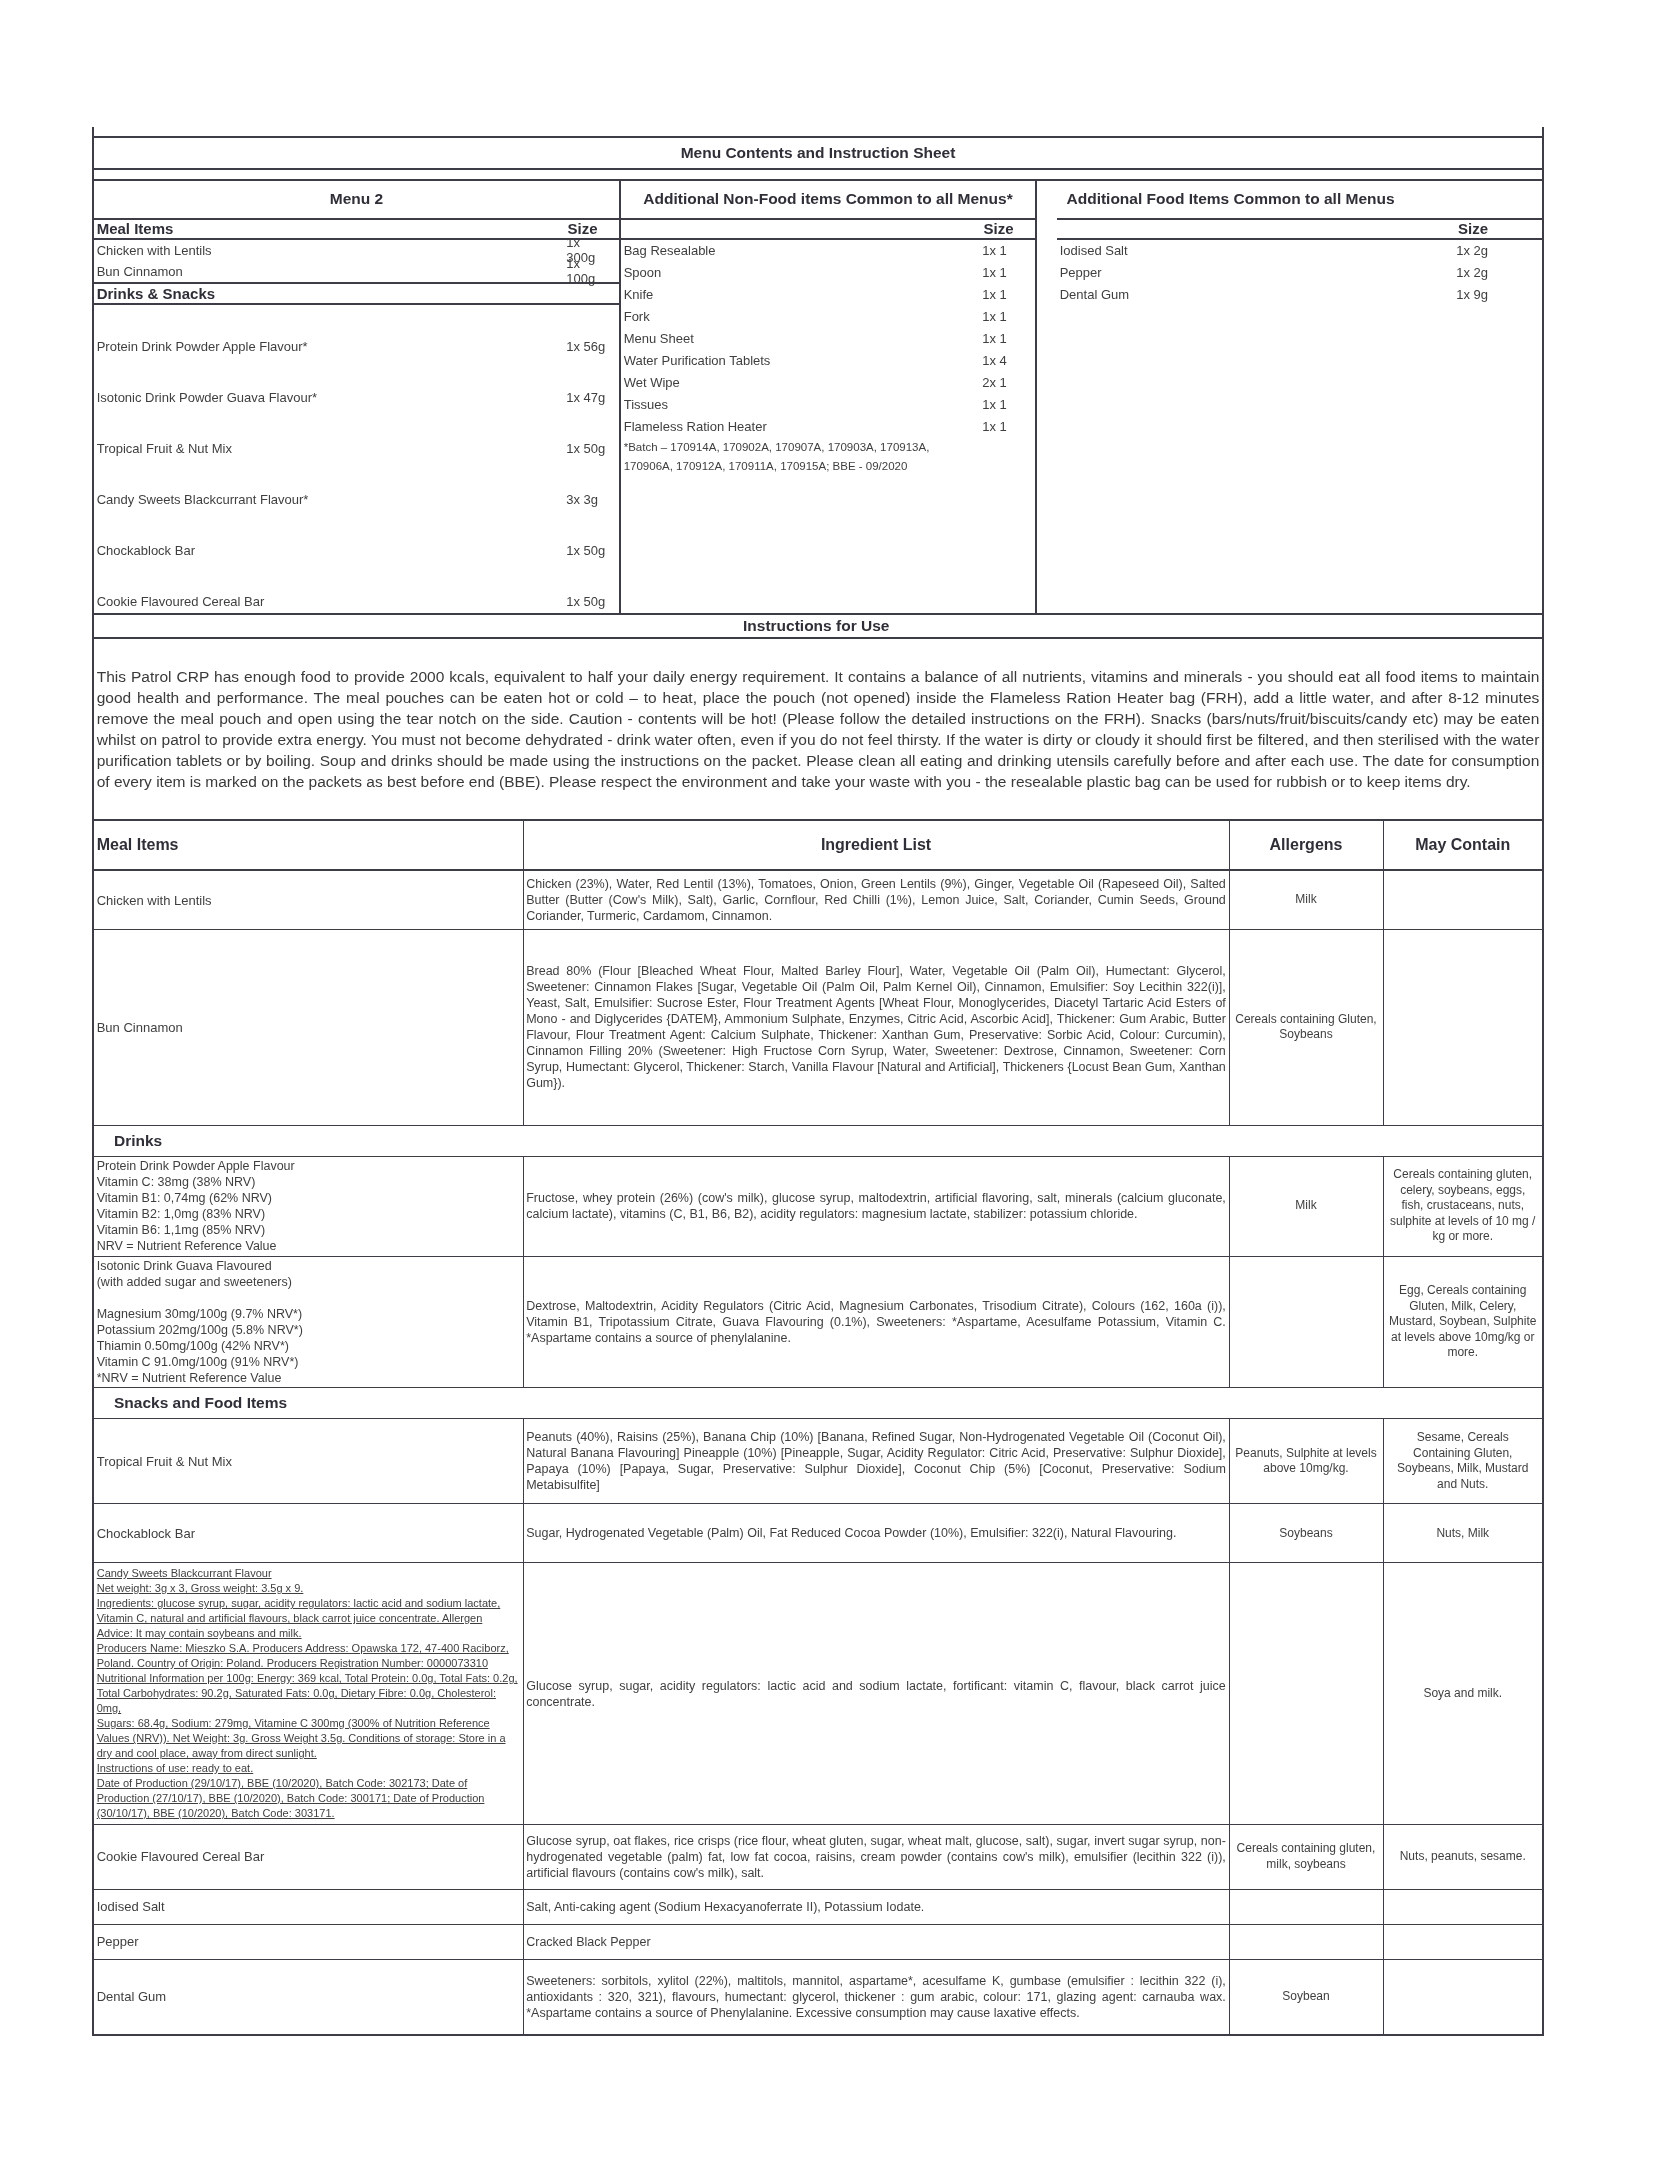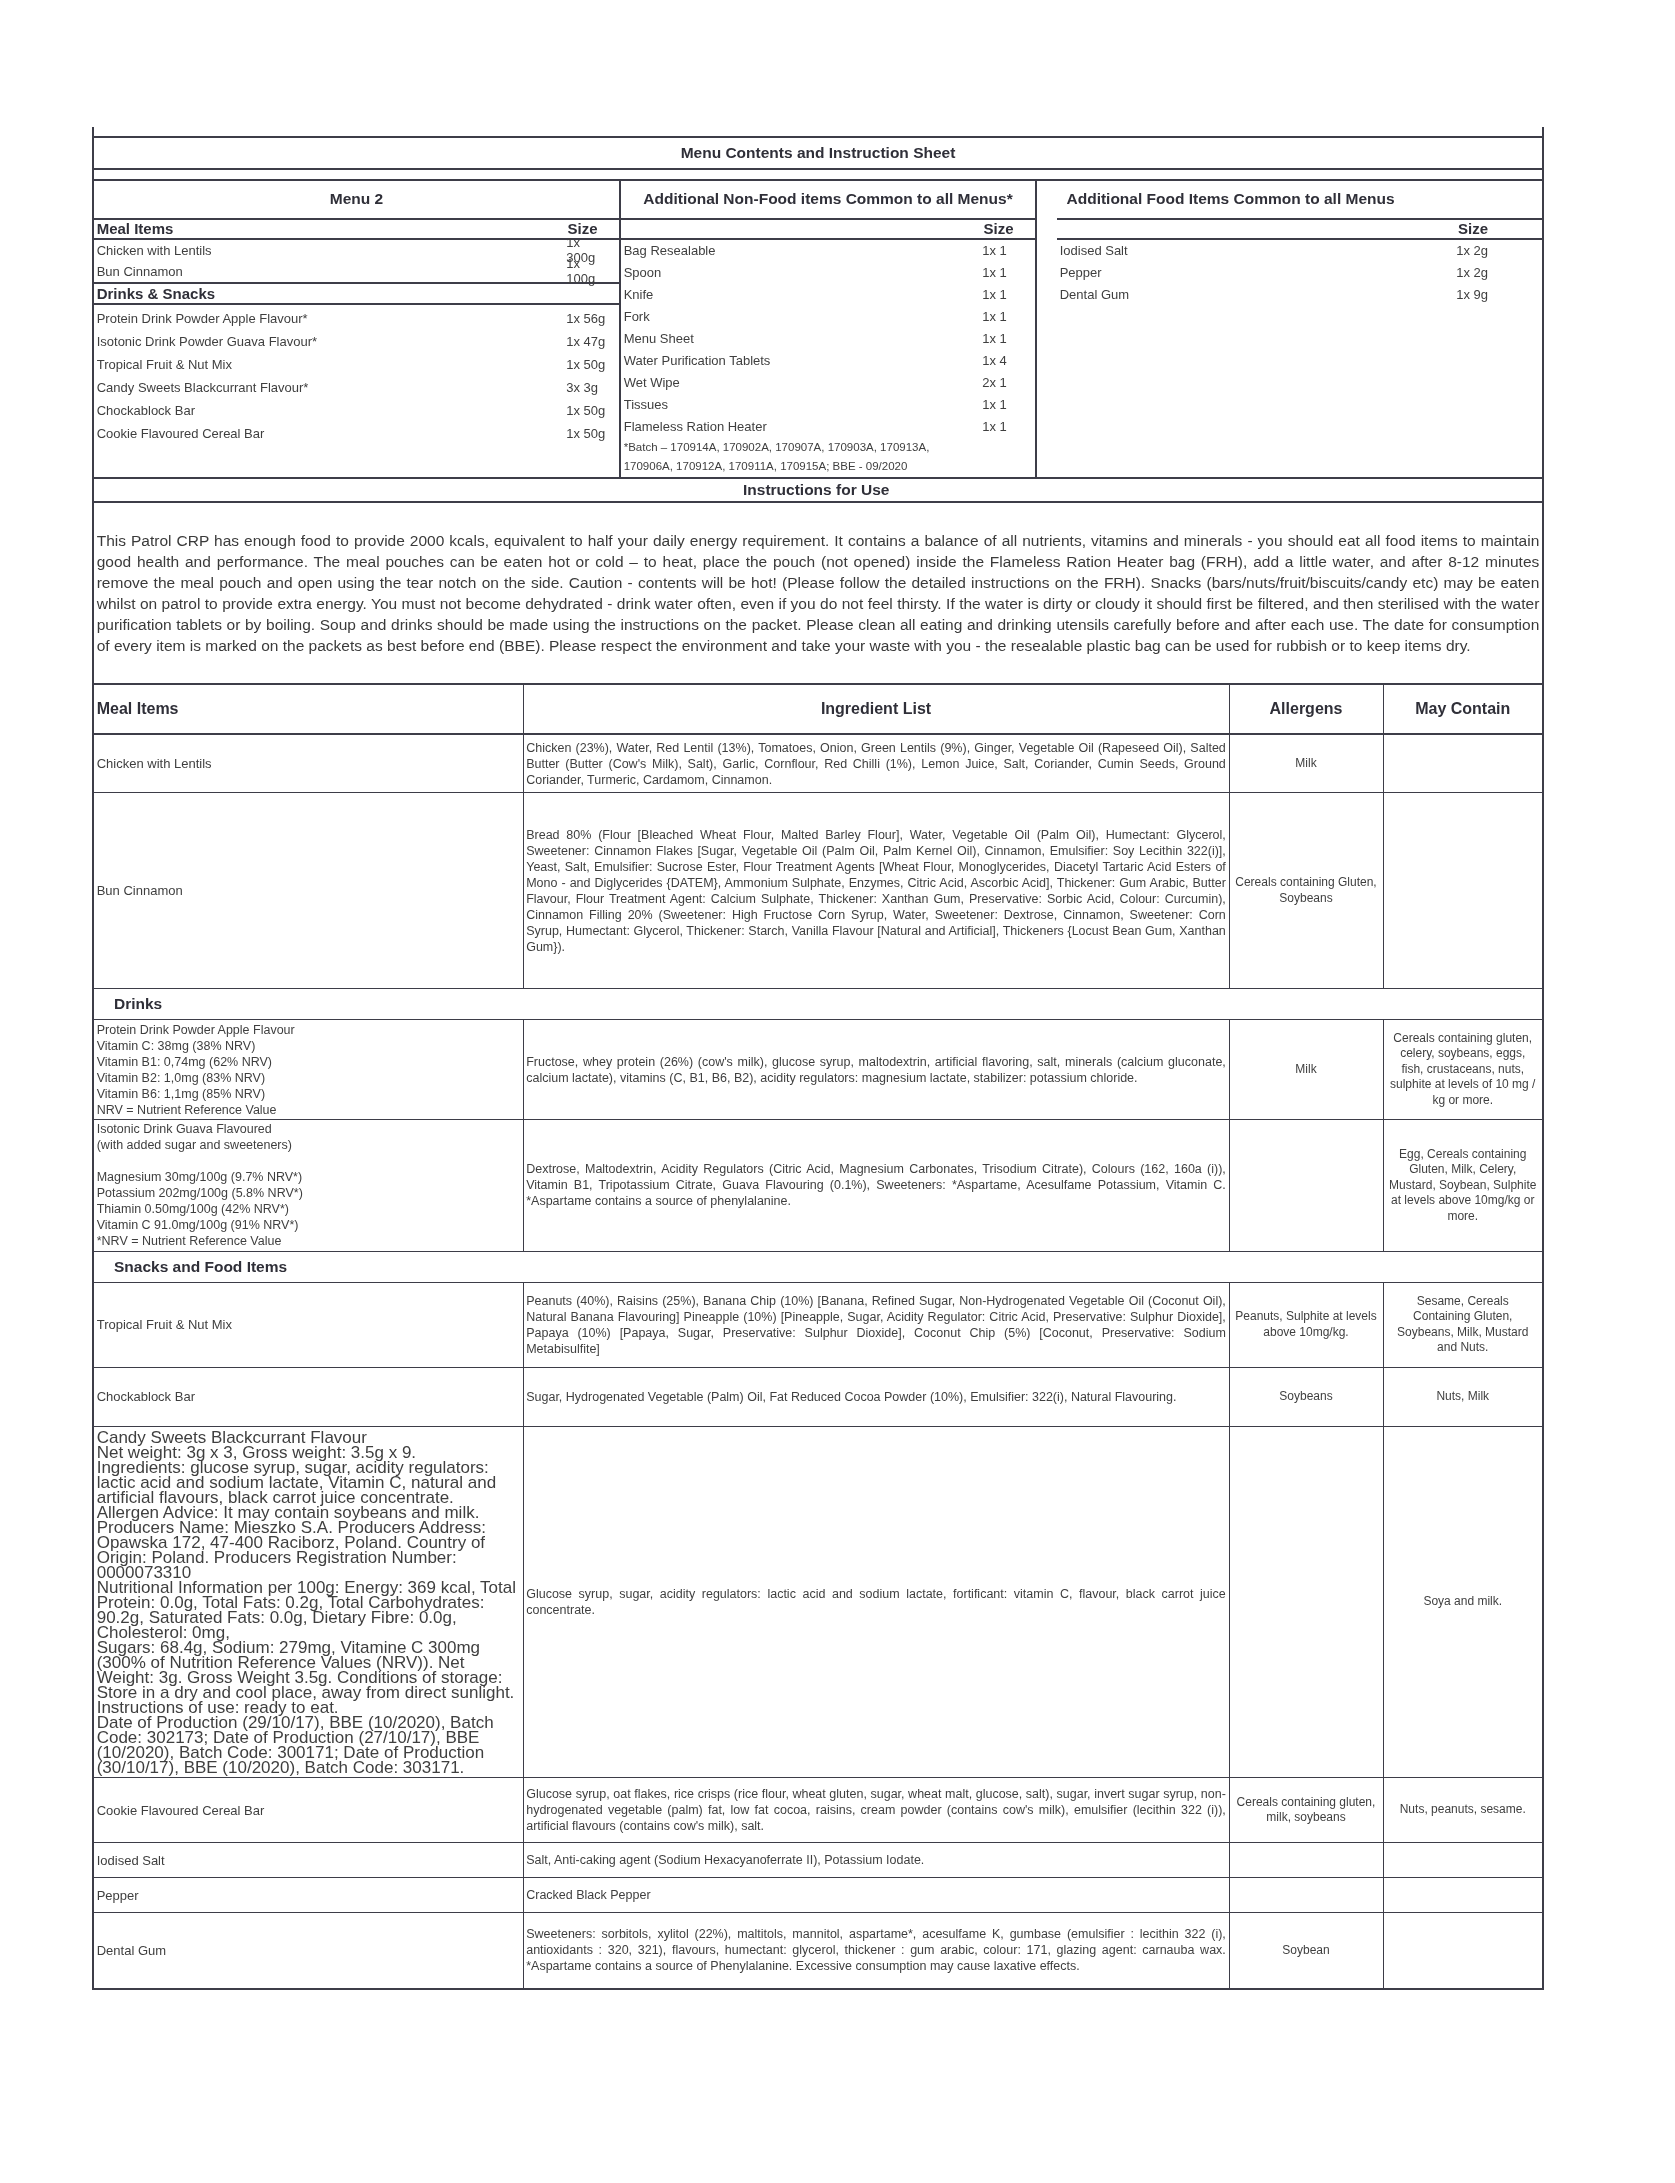--- a/index.html
+++ b/index.html
@@ -23,42 +23,42 @@
               border-bottom: 2.7px solid #3d3d48; }
   .col-head.center { justify-content: center; }
   .col-head.left { padding-left: 9.5px; }
   .size-head { height: 20px; display: flex; align-items: center; justify-content: space-between; font-weight: bold; font-size: 15px;
                border-bottom: 2.7px solid #3d3d48; padding: 0 5.4px 0 2.7px; color: #2f2f38; }
   .row { display: flex; justify-content: space-between; align-items: center; font-size: 13px; padding: 0 6.8px 0 2.7px; color: #3f3f3f; }
   .row .qty { width: 46px; text-align: left; }
   .m-row { height: 21px; }
   .subhead { height: 23px; display: flex; align-items: center; font-weight: bold; font-size: 15px; padding-left: 2.7px; color: #2f2f38;
              border-top: 2.7px solid #3d3d48; border-bottom: 2.7px solid #3d3d48; }
-  .s-row { height: 23px; }
+  .s-row { height: 23px; margin-top: 28px; }
   .n-row { height: 22px; }
   .batch { font-size: 11.5px; line-height: 19.6px; padding: 0 2.7px; color: #3f3f3f; }
 
   .instr-head { height: 24px; border: 2.7px solid #3d3d48; border-top: none; display: flex; align-items: center;
                 font-weight: bold; font-size: 15.5px; color: #2f2f38; padding-left: 649px; }
   .instr-body { border-left: 2.7px solid #3d3d48; border-right: 2.7px solid #3d3d48; padding: 27px 2.7px 10.8px 2.7px;
                 font-size: 15.5px; line-height: 21px; text-align: justify; color: #3a3a3a; height: 180px; }
 
   
   table.ing { width: 100%; border-collapse: collapse; border: 2.7px solid #3d3d48; }
   table.ing td, table.ing th { border: 1.4px solid #3d3d48; vertical-align: middle; }
   table.ing th { height: 50px; font-size: 16px; font-weight: bold; color: #2f2f38; border-bottom: 2.7px solid #3d3d48; }
   th.c1 { text-align: left; padding-left: 2.7px; width: 430px; }
   th.c2 { width: 706px; }
   th.c3 { width: 154px; }
   td.name { font-size: 13px; padding: 0 2.7px; color: #3f3f3f; }
   td.ingr { font-size: 12.5px; line-height: 16px; padding: 4px 2.7px; text-align: justify; color: #3f3f3f; }
   td.all, td.may { font-size: 12px; line-height: 15.5px; text-align: center; padding: 2.7px 5.4px; color: #3f3f3f; }
   td.sect { font-size: 15.5px; font-weight: bold; color: #2f2f38; padding: 0 20px; height: 31px; border-top: 2.7px solid #3d3d48; border-bottom: 2.7px solid #3d3d48; }
   td.drinkname { font-size: 12.5px; line-height: 16px; padding: 1.4px 2.7px; color: #3f3f3f; vertical-align: top; }
-  td.candyname { font-size: 17px; line-height: 15px; padding: 2.7px 2.7px; color: #3f3f3f; vertical-align: top; }
+  td.candyname { font-size: 11px; line-height: 15px; padding: 2.7px 2.7px; color: #3f3f3f; vertical-align: top; text-decoration: underline; }
 </style>
 </head>
 <body>
 
 <div class="page">
 
   <div class="spacer"></div>
   <div class="banner second">Menu Contents and Instruction Sheet</div>
   <div class="spacer"></div>
 

